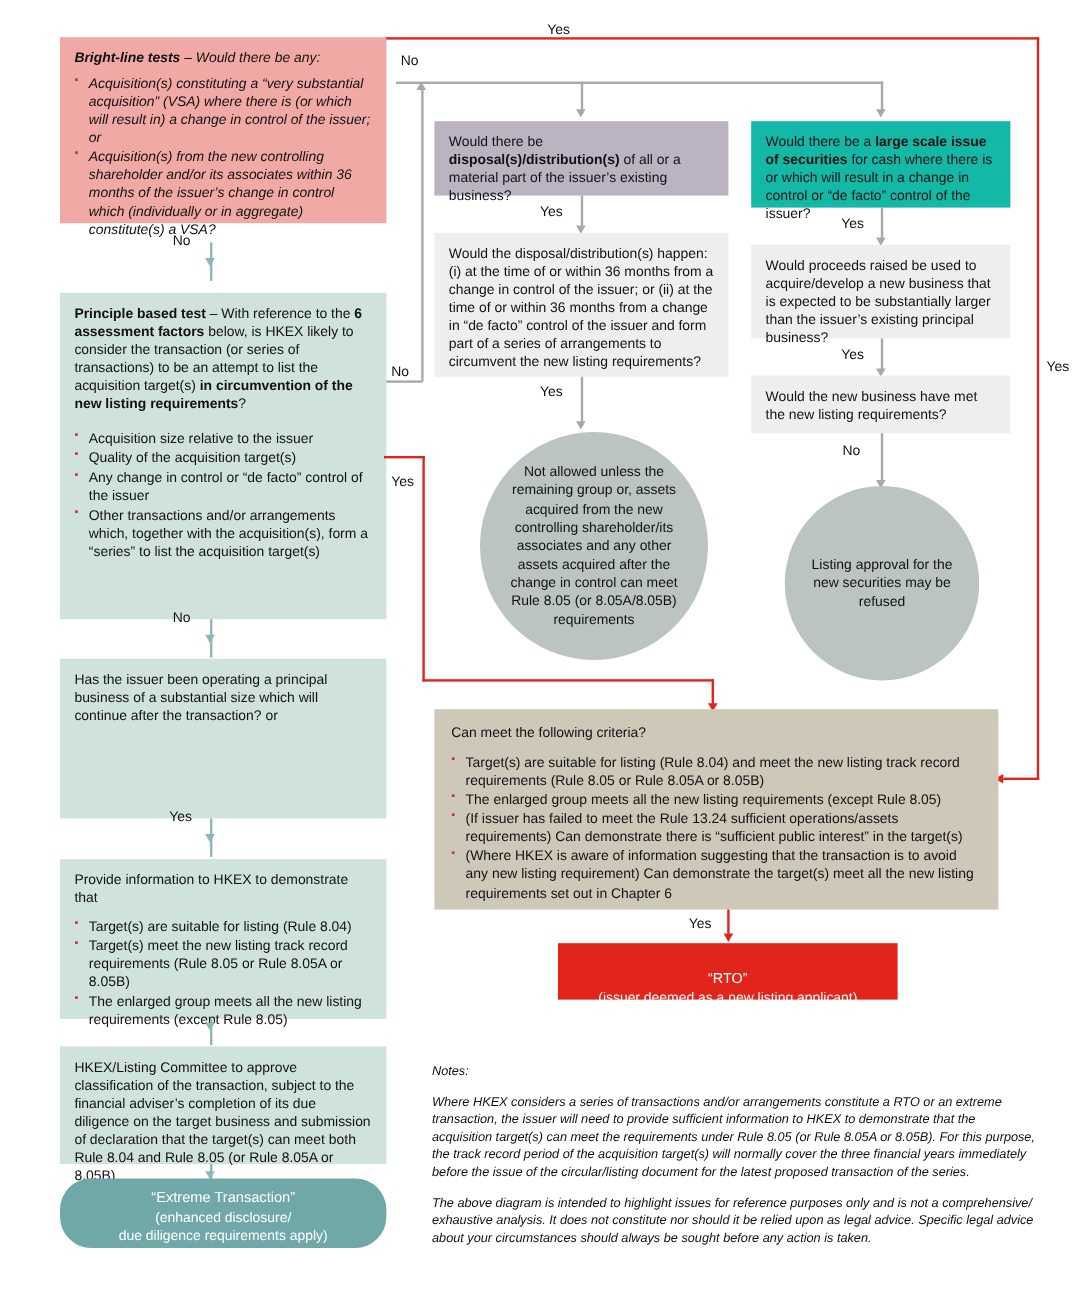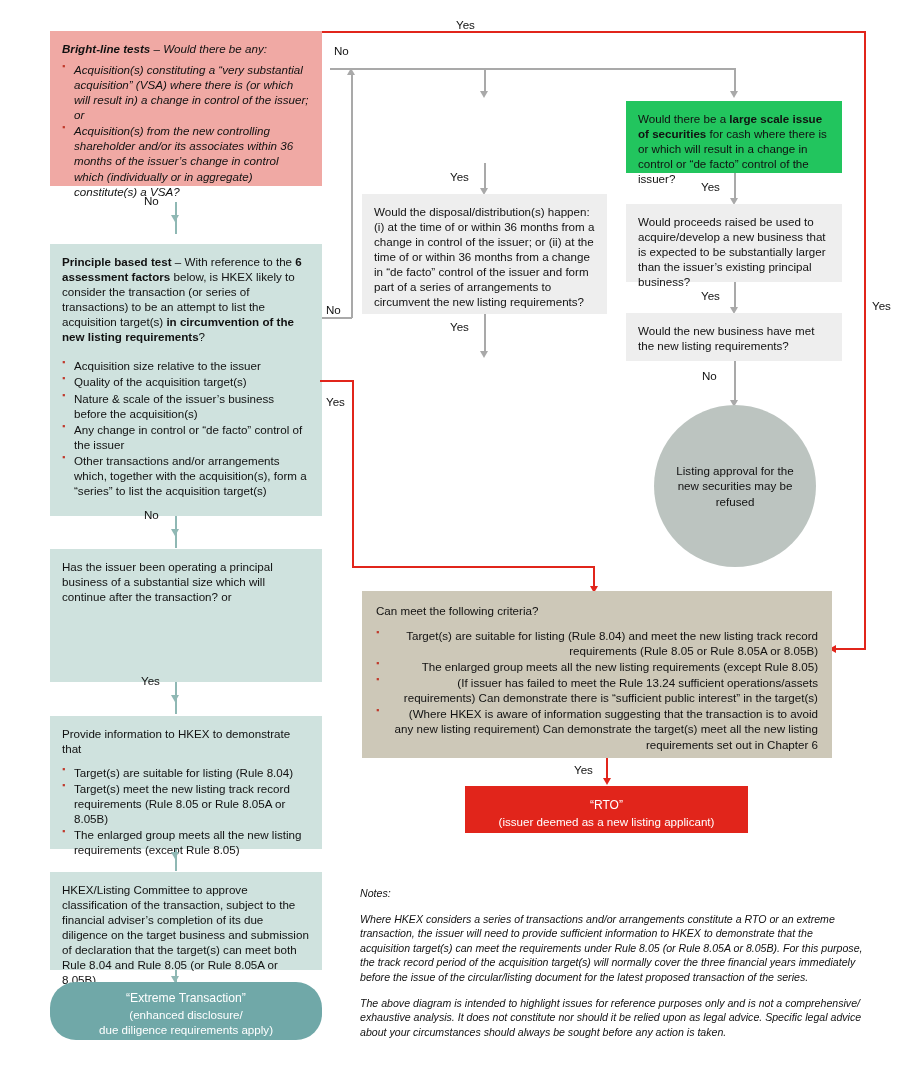--- a/index.html
+++ b/index.html
@@ -20,21 +20,21 @@
     font-size:11.6px;
     line-height:1.30;
     color:#111;
     padding:10px 12px;
   }
   .pink{background:#f0a9a4;font-style:italic;}
   .teal{background:#cfe2de;margin-top:16px;}
   .tealsolid{background:#70a8a8;color:#ffffff;text-align:center;}
   .purple{background:#bcb3c2;}
   .graylt{background:#eeeeee;}
-  .graymd{background:#22c55e;}
+  .graymd{background:#14b8a6;}
   .khaki{background:#cdc8b8;}
   .red{background:#e1251b;color:#ffffff;text-align:center;}
   .circle{
     position:absolute;
     border-radius:50%;
     background:#bcc4c0;
     display:flex;
     align-items:center;
     justify-content:center;
     text-align:center;
@@ -126,21 +126,20 @@
   <div class="lbl" style="left:144px;top:194px;">No</div>
 
   <div class="box teal" style="left:50px;top:228px;width:272px;height:272px;">
     <div>
       <b>Principle based test</b><span> –  With reference to the </span><b>6 assessment factors</b><span> below, is HKEX likely to consider the transaction (or series of transactions) to be an attempt to list the acquisition target(s) </span><b>in circumvention of the new listing requirements</b><span>?</span>
     </div>
     <div class="gap"></div>
     <ul class="bul">
       <li>Acquisition size relative to the issuer</li>
       <li>Quality of the acquisition target(s)</li>
-      <li>Nature &amp; scale of the issuer’s business before the acquisition(s)</li>
       <li>Any change in control or “de facto” control of the issuer</li>
       <li>Other transactions and/or arrangements which, together with the acquisition(s), form a “series” to list the acquisition target(s)</li>
     </ul>
   </div>
 
   <div class="ln redl" style="left:320px;top:380px;width:34px;height:2px;"></div>
   <div class="ln redl" style="left:352px;top:380px;width:2px;height:188px;"></div>
   <div class="ln redl" style="left:352px;top:566px;width:243px;height:2px;"></div>
   <div class="ln redl" style="left:593px;top:566px;width:2px;height:22px;"></div>
   <div class="arrow dn redA" style="left:590px;top:586px;"></div>
@@ -177,33 +176,39 @@
 
   <div class="ln teal" style="left:175px;top:954px;width:1.5px;height:25px;"></div>
   <div class="arrow dn tealA" style="left:171px;top:976px;"></div>
 
   <div class="box tealsolid" style="left:50px;top:982px;width:272px;height:58px;padding-top:9px;border-radius:26px;">
     <div class="t1">“Extreme Transaction”</div>
     <div>(enhanced disclosure/</div>
     <div>due diligence requirements apply)</div>
   </div>
 
+  <div class="box purple" style="left:362px;top:101px;width:245px;height:62px;">
+    <span>Would there be </span><b>disposal(s)/distribution(s)</b><span> of all or a material part of the issuer’s existing business?</span>
+  </div>
 
   <div class="ln" style="left:484px;top:163px;width:1.5px;height:28px;"></div>
   <div class="arrow dn" style="left:480px;top:188px;"></div>
   <div class="lbl" style="left:450px;top:170px;">Yes</div>
 
   <div class="box graylt" style="left:362px;top:194px;width:245px;height:120px;">
     <div>Would the disposal/distribution(s) happen: (i) at the time of or within 36 months from a change in control of the issuer;  or (ii) at the time of or within 36 months from a change in “de facto” control of the issuer and form part of a series of arrangements to circumvent the new listing requirements?</div>
   </div>
 
   <div class="ln" style="left:484px;top:314px;width:1.5px;height:40px;"></div>
   <div class="arrow dn" style="left:480px;top:351px;"></div>
   <div class="lbl" style="left:450px;top:320px;">Yes</div>
 
+  <div class="circle" style="left:400px;top:360px;width:190px;height:190px;">
+    <div>Not allowed unless the remaining group or, assets acquired from the new controlling shareholder/its associates and any other assets acquired after the change in control can meet Rule 8.05 (or 8.05A/8.05B) requirements</div>
+  </div>
 
   <div class="box graymd" style="left:626px;top:101px;width:216px;height:72px;">
     <span>Would there be a </span><b>large scale issue of securities</b><span> for cash where there is or which will result in a change in control or “de facto” control of the issuer?</span>
   </div>
 
   <div class="ln" style="left:734px;top:173px;width:1.5px;height:28px;"></div>
   <div class="arrow dn" style="left:730px;top:198px;"></div>
   <div class="lbl" style="left:701px;top:180px;">Yes</div>
 
   <div class="box graylt" style="left:626px;top:204px;width:216px;height:78px;">
@@ -221,33 +226,33 @@
   <div class="ln" style="left:734px;top:361px;width:1.5px;height:42px;"></div>
   <div class="arrow dn" style="left:730px;top:400px;"></div>
   <div class="lbl" style="left:702px;top:369px;">No</div>
 
   <div class="circle" style="left:654px;top:405px;width:162px;height:162px;">
     <div>Listing approval for the new securities may be refused</div>
   </div>
 
   <div class="box khaki" style="left:362px;top:591px;width:470px;height:167px;padding:12px 14px;">
     <div>Can meet the following criteria?</div>
-    <ul class="bul" style="margin-top:10px;text-align:right;">
+    <ul class="bul" style="margin-top:10px;">
       <li>Target(s) are suitable for listing (Rule 8.04) and meet the new listing track record requirements (Rule 8.05 or Rule 8.05A or 8.05B)</li>
       <li>The enlarged group meets all  the new listing requirements (except Rule 8.05)</li>
       <li>(If issuer has failed to meet the Rule 13.24 sufficient operations/assets requirements) Can demonstrate there is “sufficient public interest” in the target(s)</li>
       <li>(Where HKEX is aware of information suggesting that the transaction is to avoid any new listing requirement) Can demonstrate the target(s) meet all the new listing requirements set out in Chapter 6</li>
     </ul>
   </div>
 
   <div class="ln redl" style="left:606px;top:758px;width:2px;height:22px;"></div>
   <div class="arrow dn redA" style="left:603px;top:778px;"></div>
   <div class="lbl" style="left:574px;top:763px;">Yes</div>
 
-  <div class="box red" style="left:465px;top:786px;width:283px;height:47px;padding-top:12px;">
+  <div class="box red" style="left:465px;top:786px;width:283px;height:47px;padding-top:22px;">
     <div class="rto-t1">“RTO”</div>
     <div>(issuer deemed as a new listing applicant)</div>
   </div>
 
   <div class="notes" style="left:360px;top:886px;">
     <p>Notes:</p>
     <p>Where HKEX considers a series of transactions and/or arrangements constitute a RTO or an extreme transaction, the issuer will need to provide sufficient information to HKEX to demonstrate that the acquisition target(s) can meet the requirements under Rule 8.05 (or Rule 8.05A or 8.05B).  For this purpose, the track record period of the acquisition target(s) will normally cover the three financial years immediately before the issue of the circular/listing document for the latest proposed transaction of the series.</p>
     <p>The above diagram is intended to highlight issues for reference purposes only and is not a comprehensive/ exhaustive analysis. It does not constitute nor should it be relied upon as legal advice. Specific legal advice about your circumstances should always be sought before any action is taken.</p>
   </div>
 

